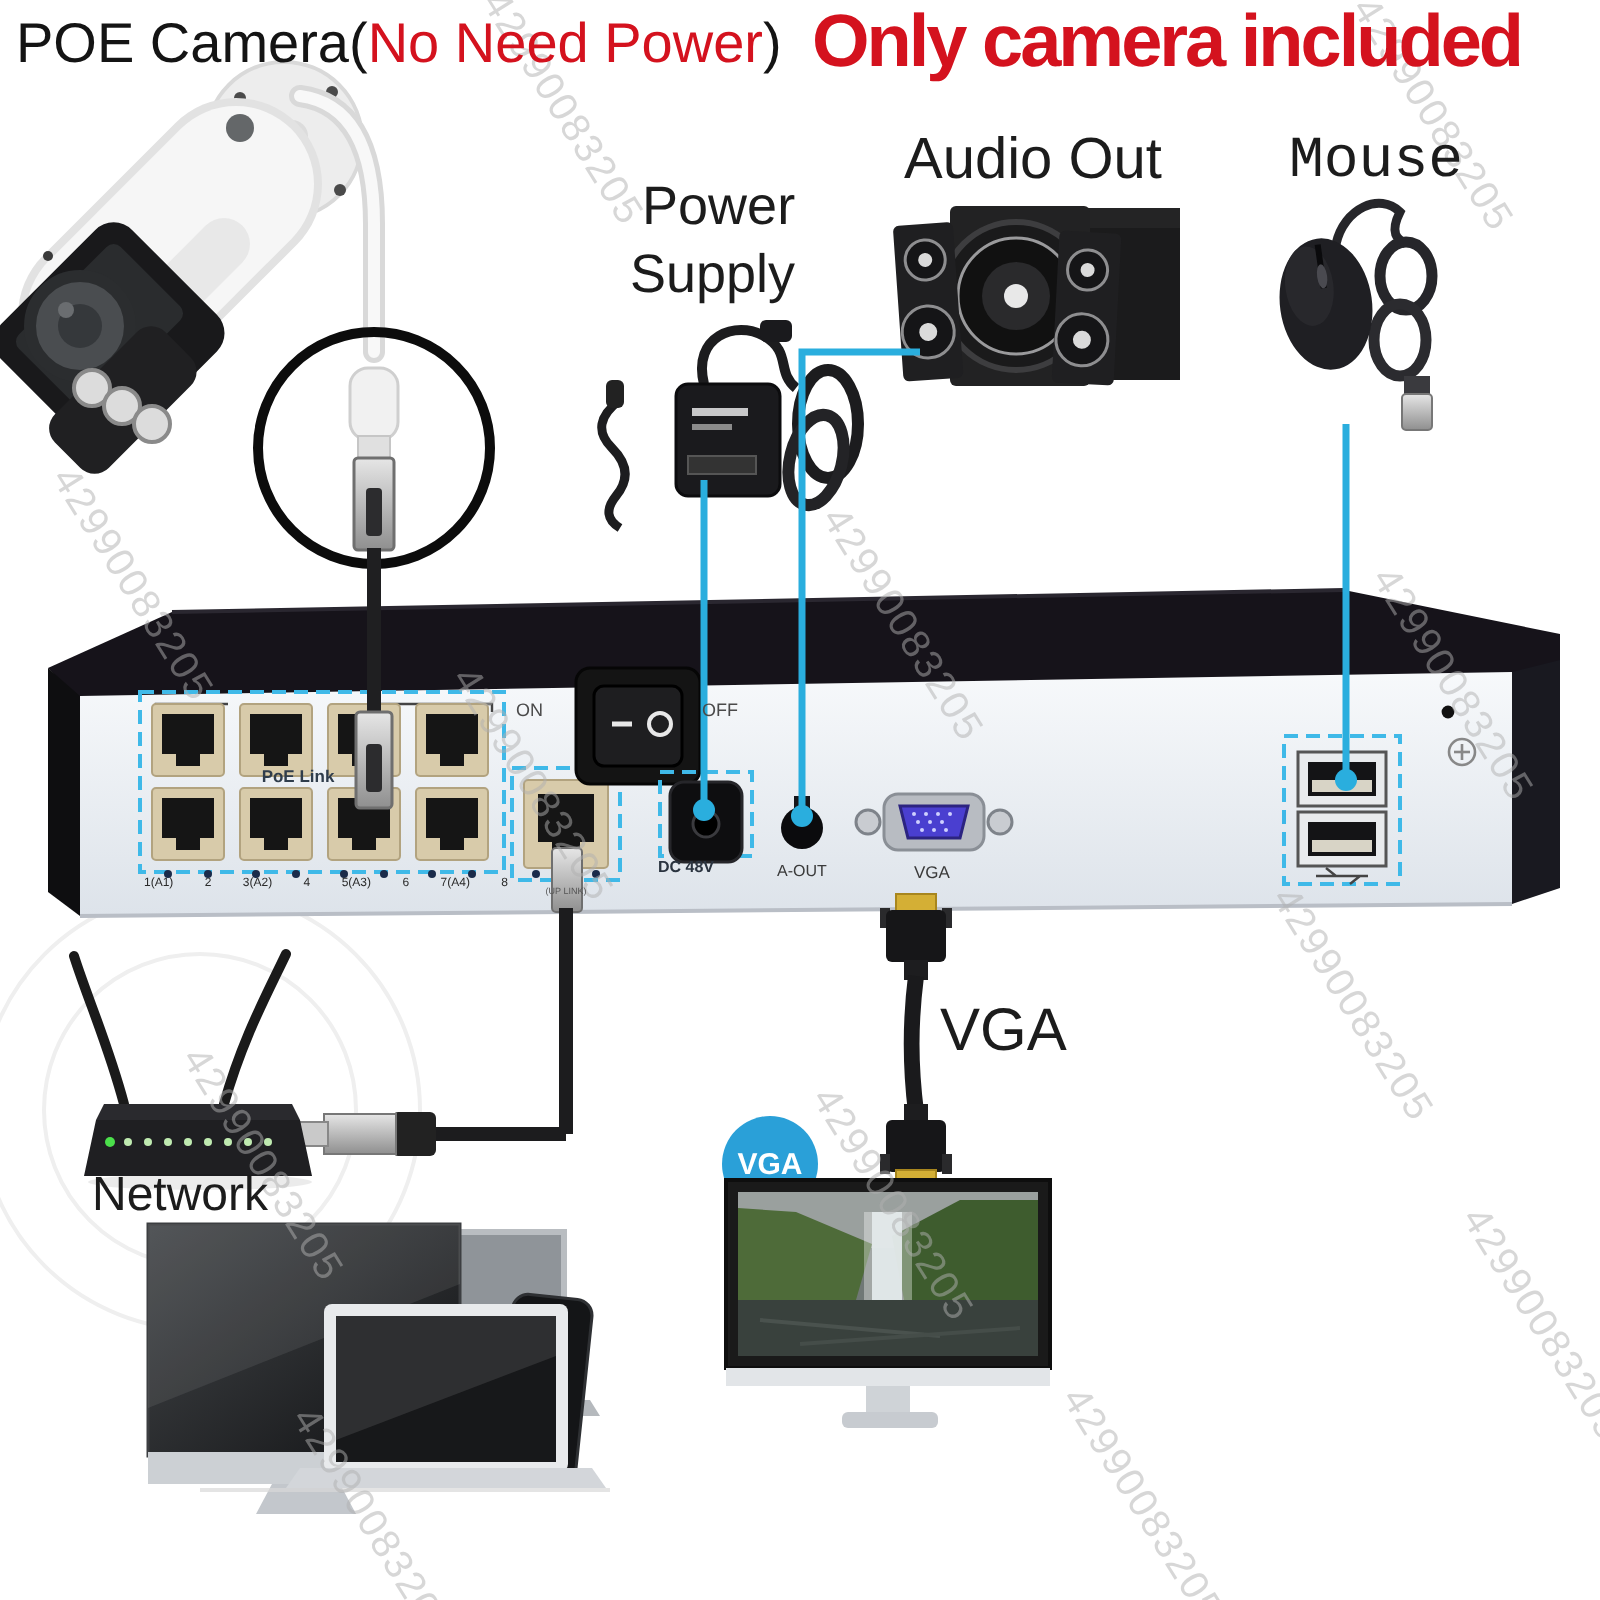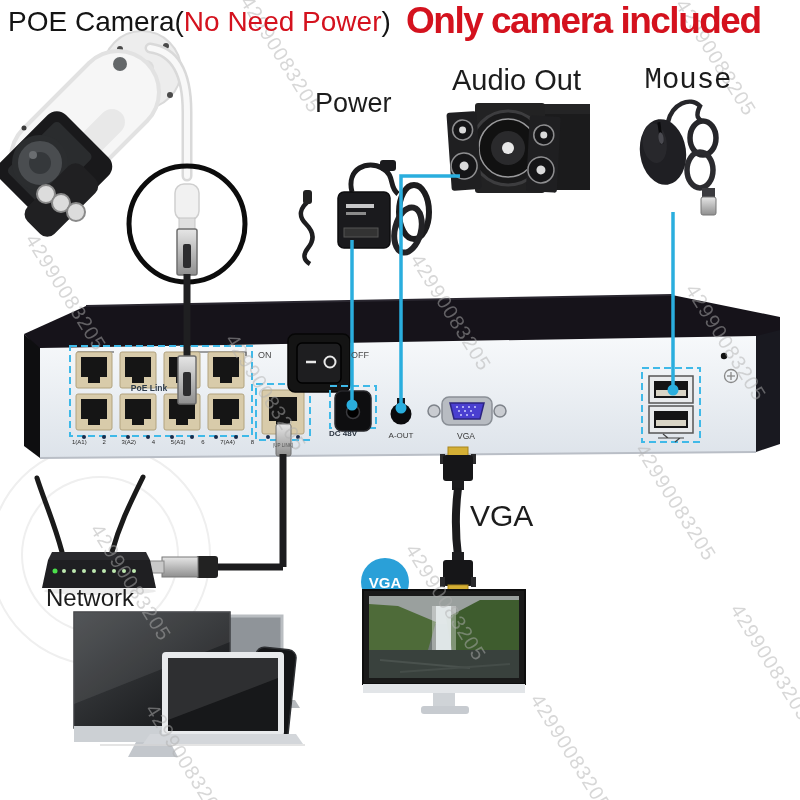--- a/index.html
+++ b/index.html
@@ -374,20 +374,21 @@
   <div class="wm" style="left:545px;top:690px;">42990083205</div>
   <div class="wm" style="left:745px;top:600px;">42990083205</div>
 
   <div class="abs poe-title">
     <span>POE Camera(</span><span class="red">No Need Power</span><span>)</span>
   </div>
   <div class="abs only-title">Only camera included</div>
 
   <div class="abs lbl power-lbl">
     <div>Power</div>
+    <div>Supply</div>
   </div>
   <div class="abs lbl audio-lbl">Audio Out</div>
   <div class="abs lbl mouse-lbl">Mouse</div>
   <div class="abs lbl vga-cable-lbl">VGA</div>
   <div class="abs lbl network-lbl">Network</div>
   <div class="abs vga-badge-lbl">VGA</div>
 
   <div class="abs poelink-lbl">PoE Link</div>
   <div class="abs ports-lbls">
     <span>1(A1)</span>

